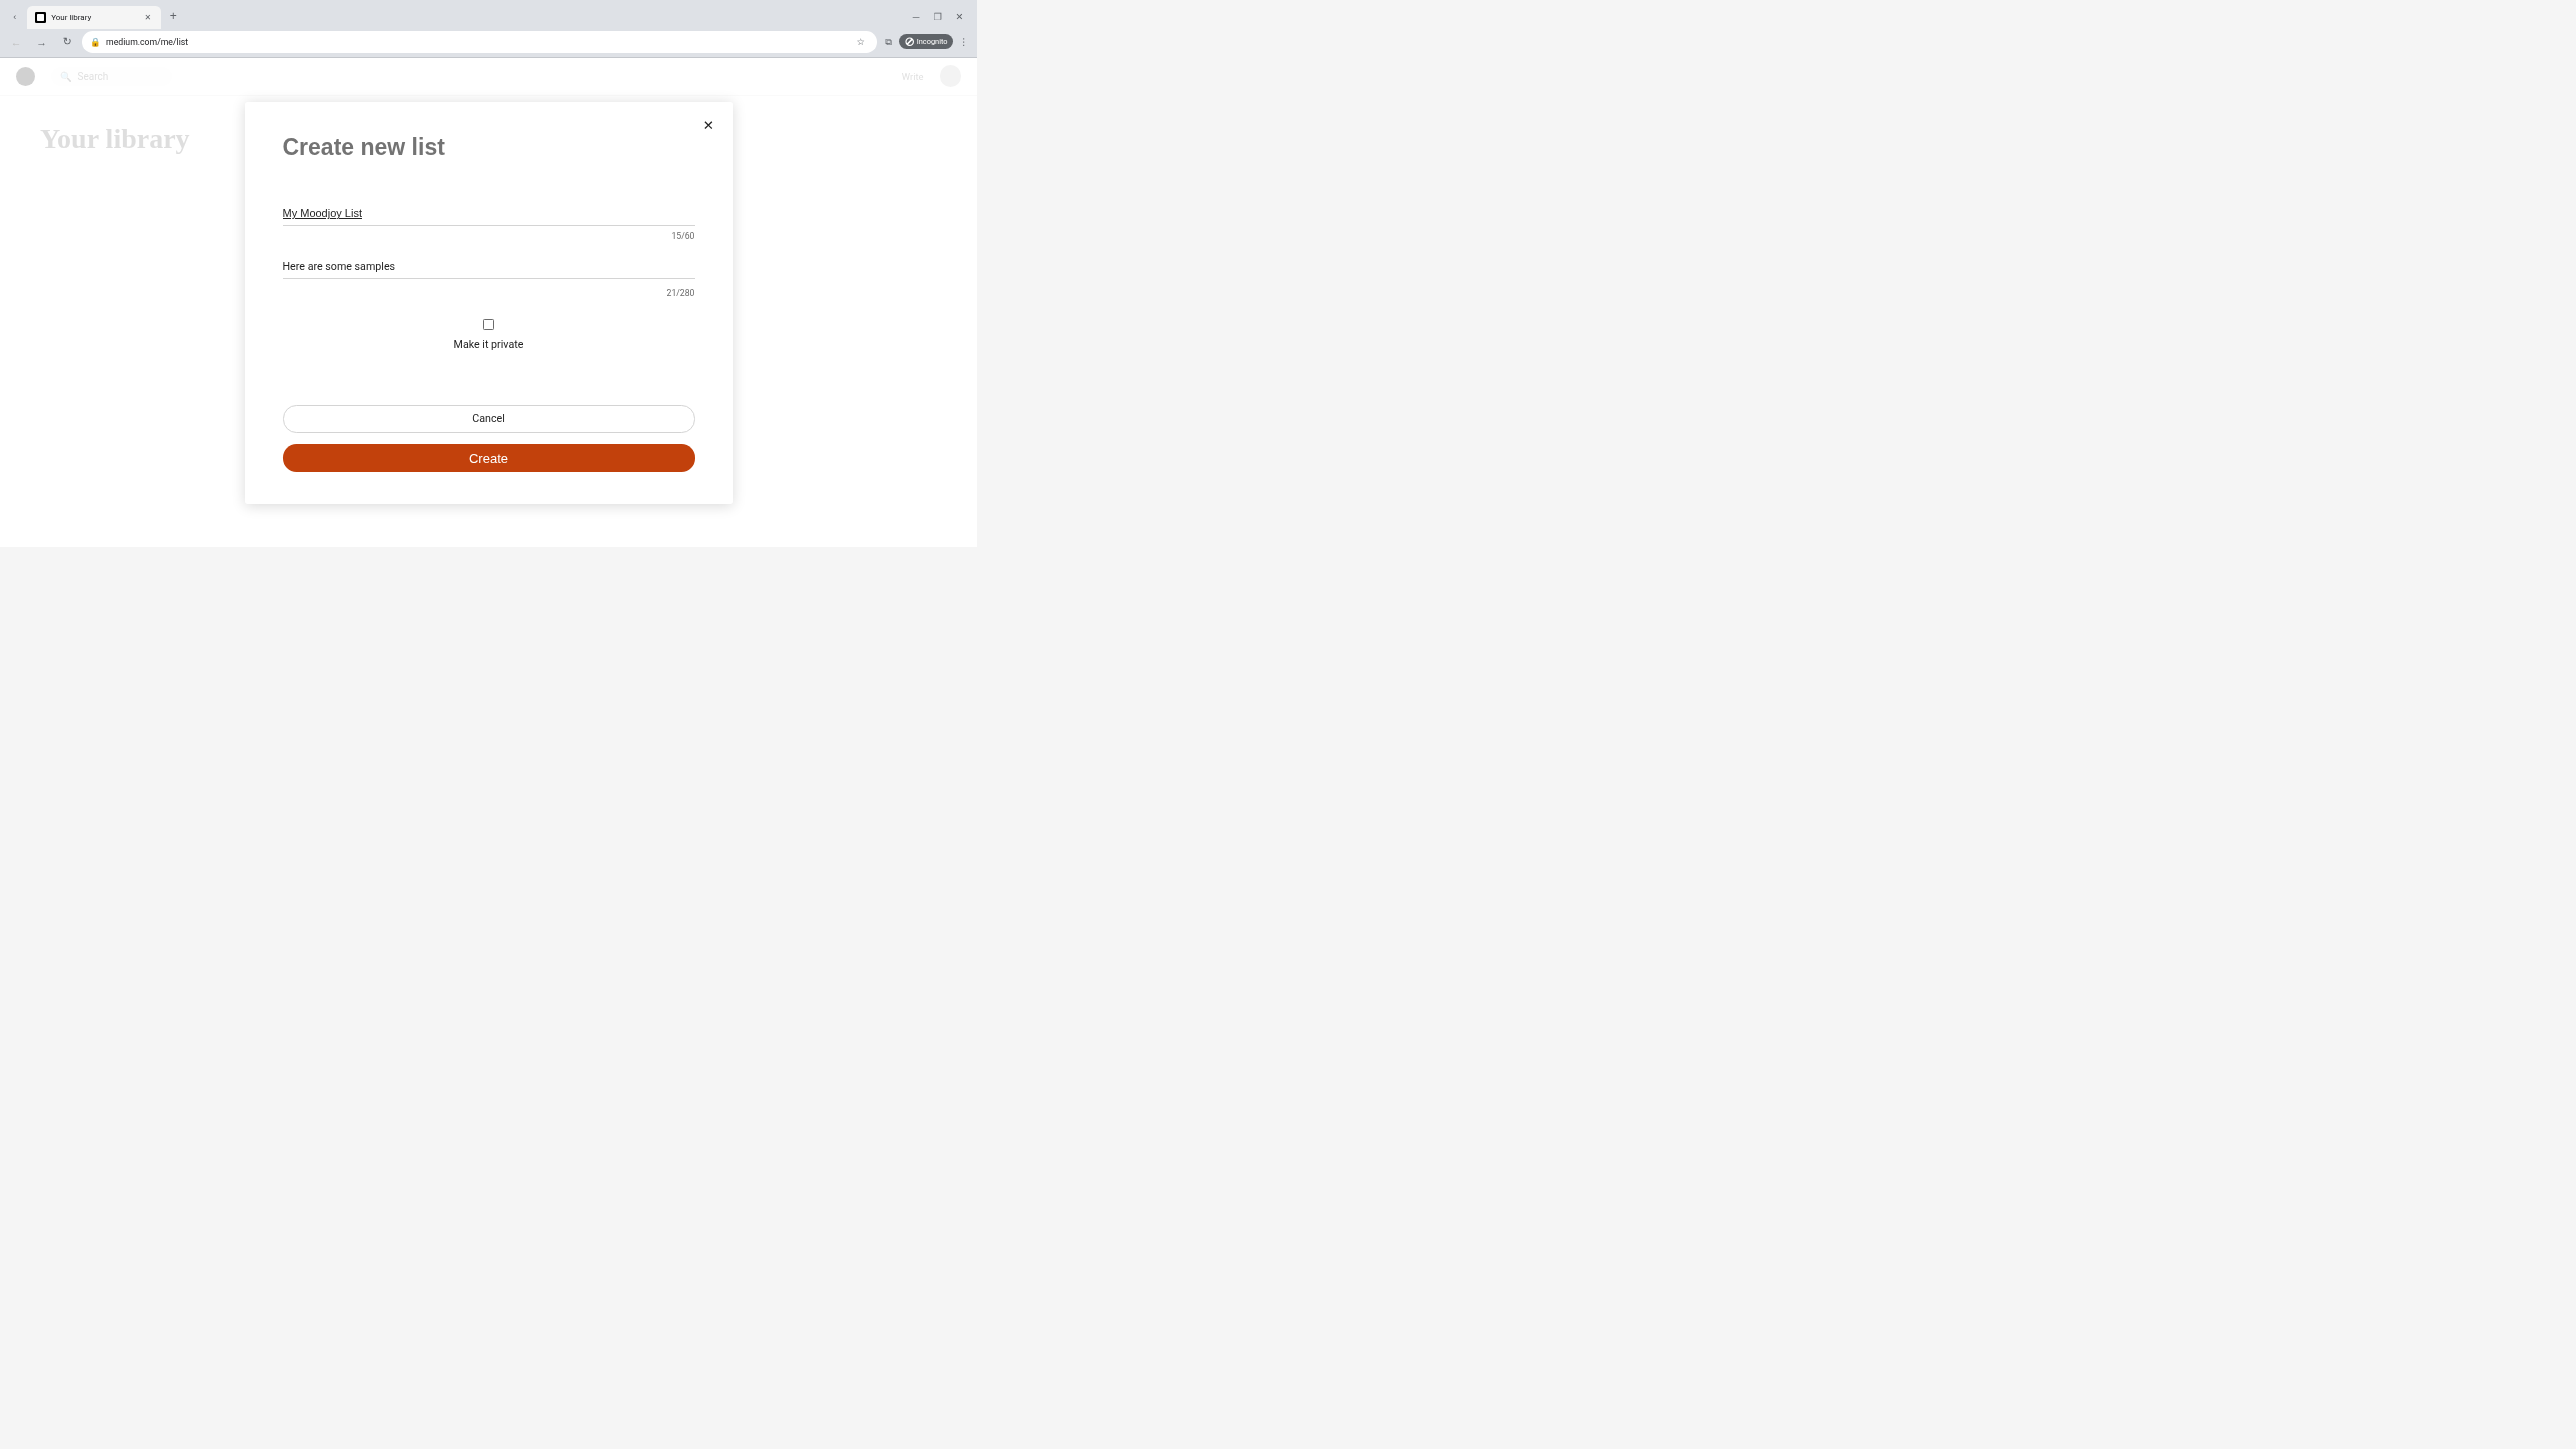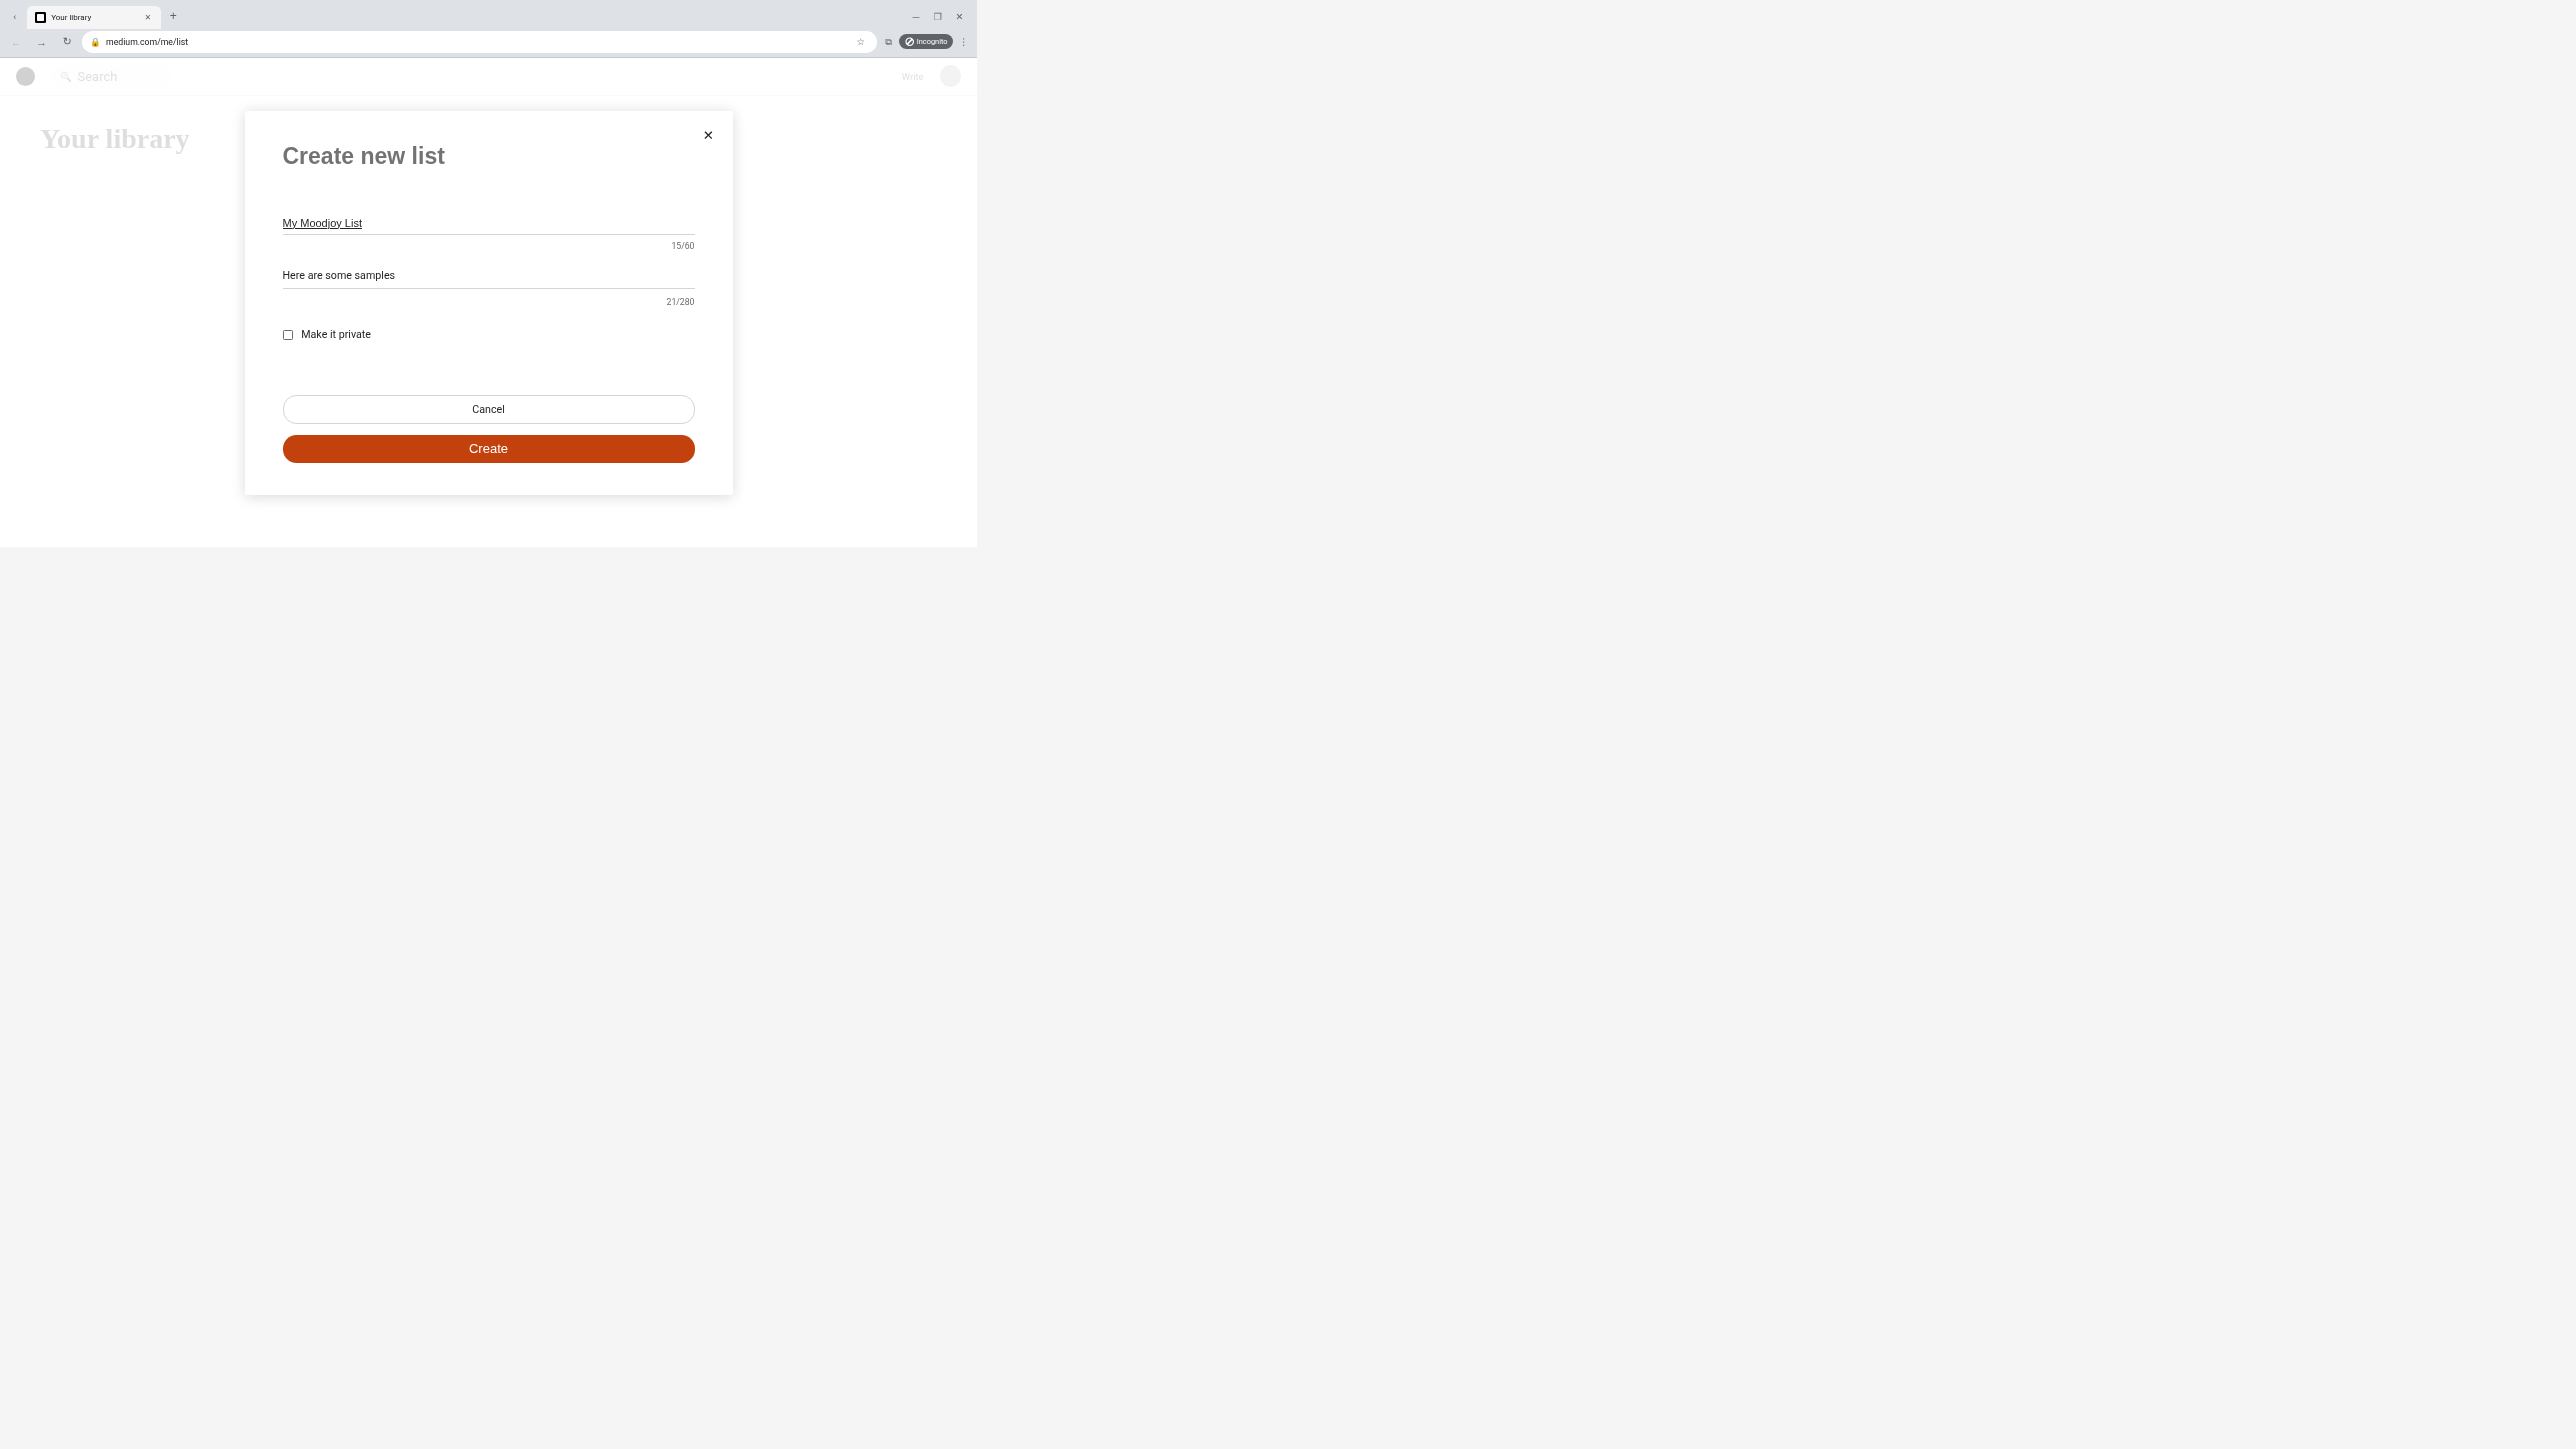--- a/index.html
+++ b/index.html
@@ -266,21 +266,21 @@
       margin-left: 16px;
       width: 121px;
     }
 
     .search-icon-header {
       font-size: 9.4px;
       color: #6b6b6b;
     }
 
     .search-text-header {
-      font-size: 13px;
+      font-size: 10px;
       color: #6b6b6b;
     }
 
     .header-right {
       margin-left: auto;
       display: flex;
       align-items: center;
       gap: 16px;
     }
 
@@ -400,20 +400,21 @@
       resize: none;
       font-family: inherit;
     }
 
     .private-row {
       display: flex;
       align-items: center;
       gap: 8px;
       margin-top: 5.4px;
       margin-bottom: 54px;
+      flex-direction: column;
     }
 
     .private-checkbox {
       width: 10.7px;
       height: 10.7px;
       border: 1.3px solid #6b6b6b;
       border-radius: 1.3px;
       background: #fff;
       cursor: pointer;
       appearance: none;

